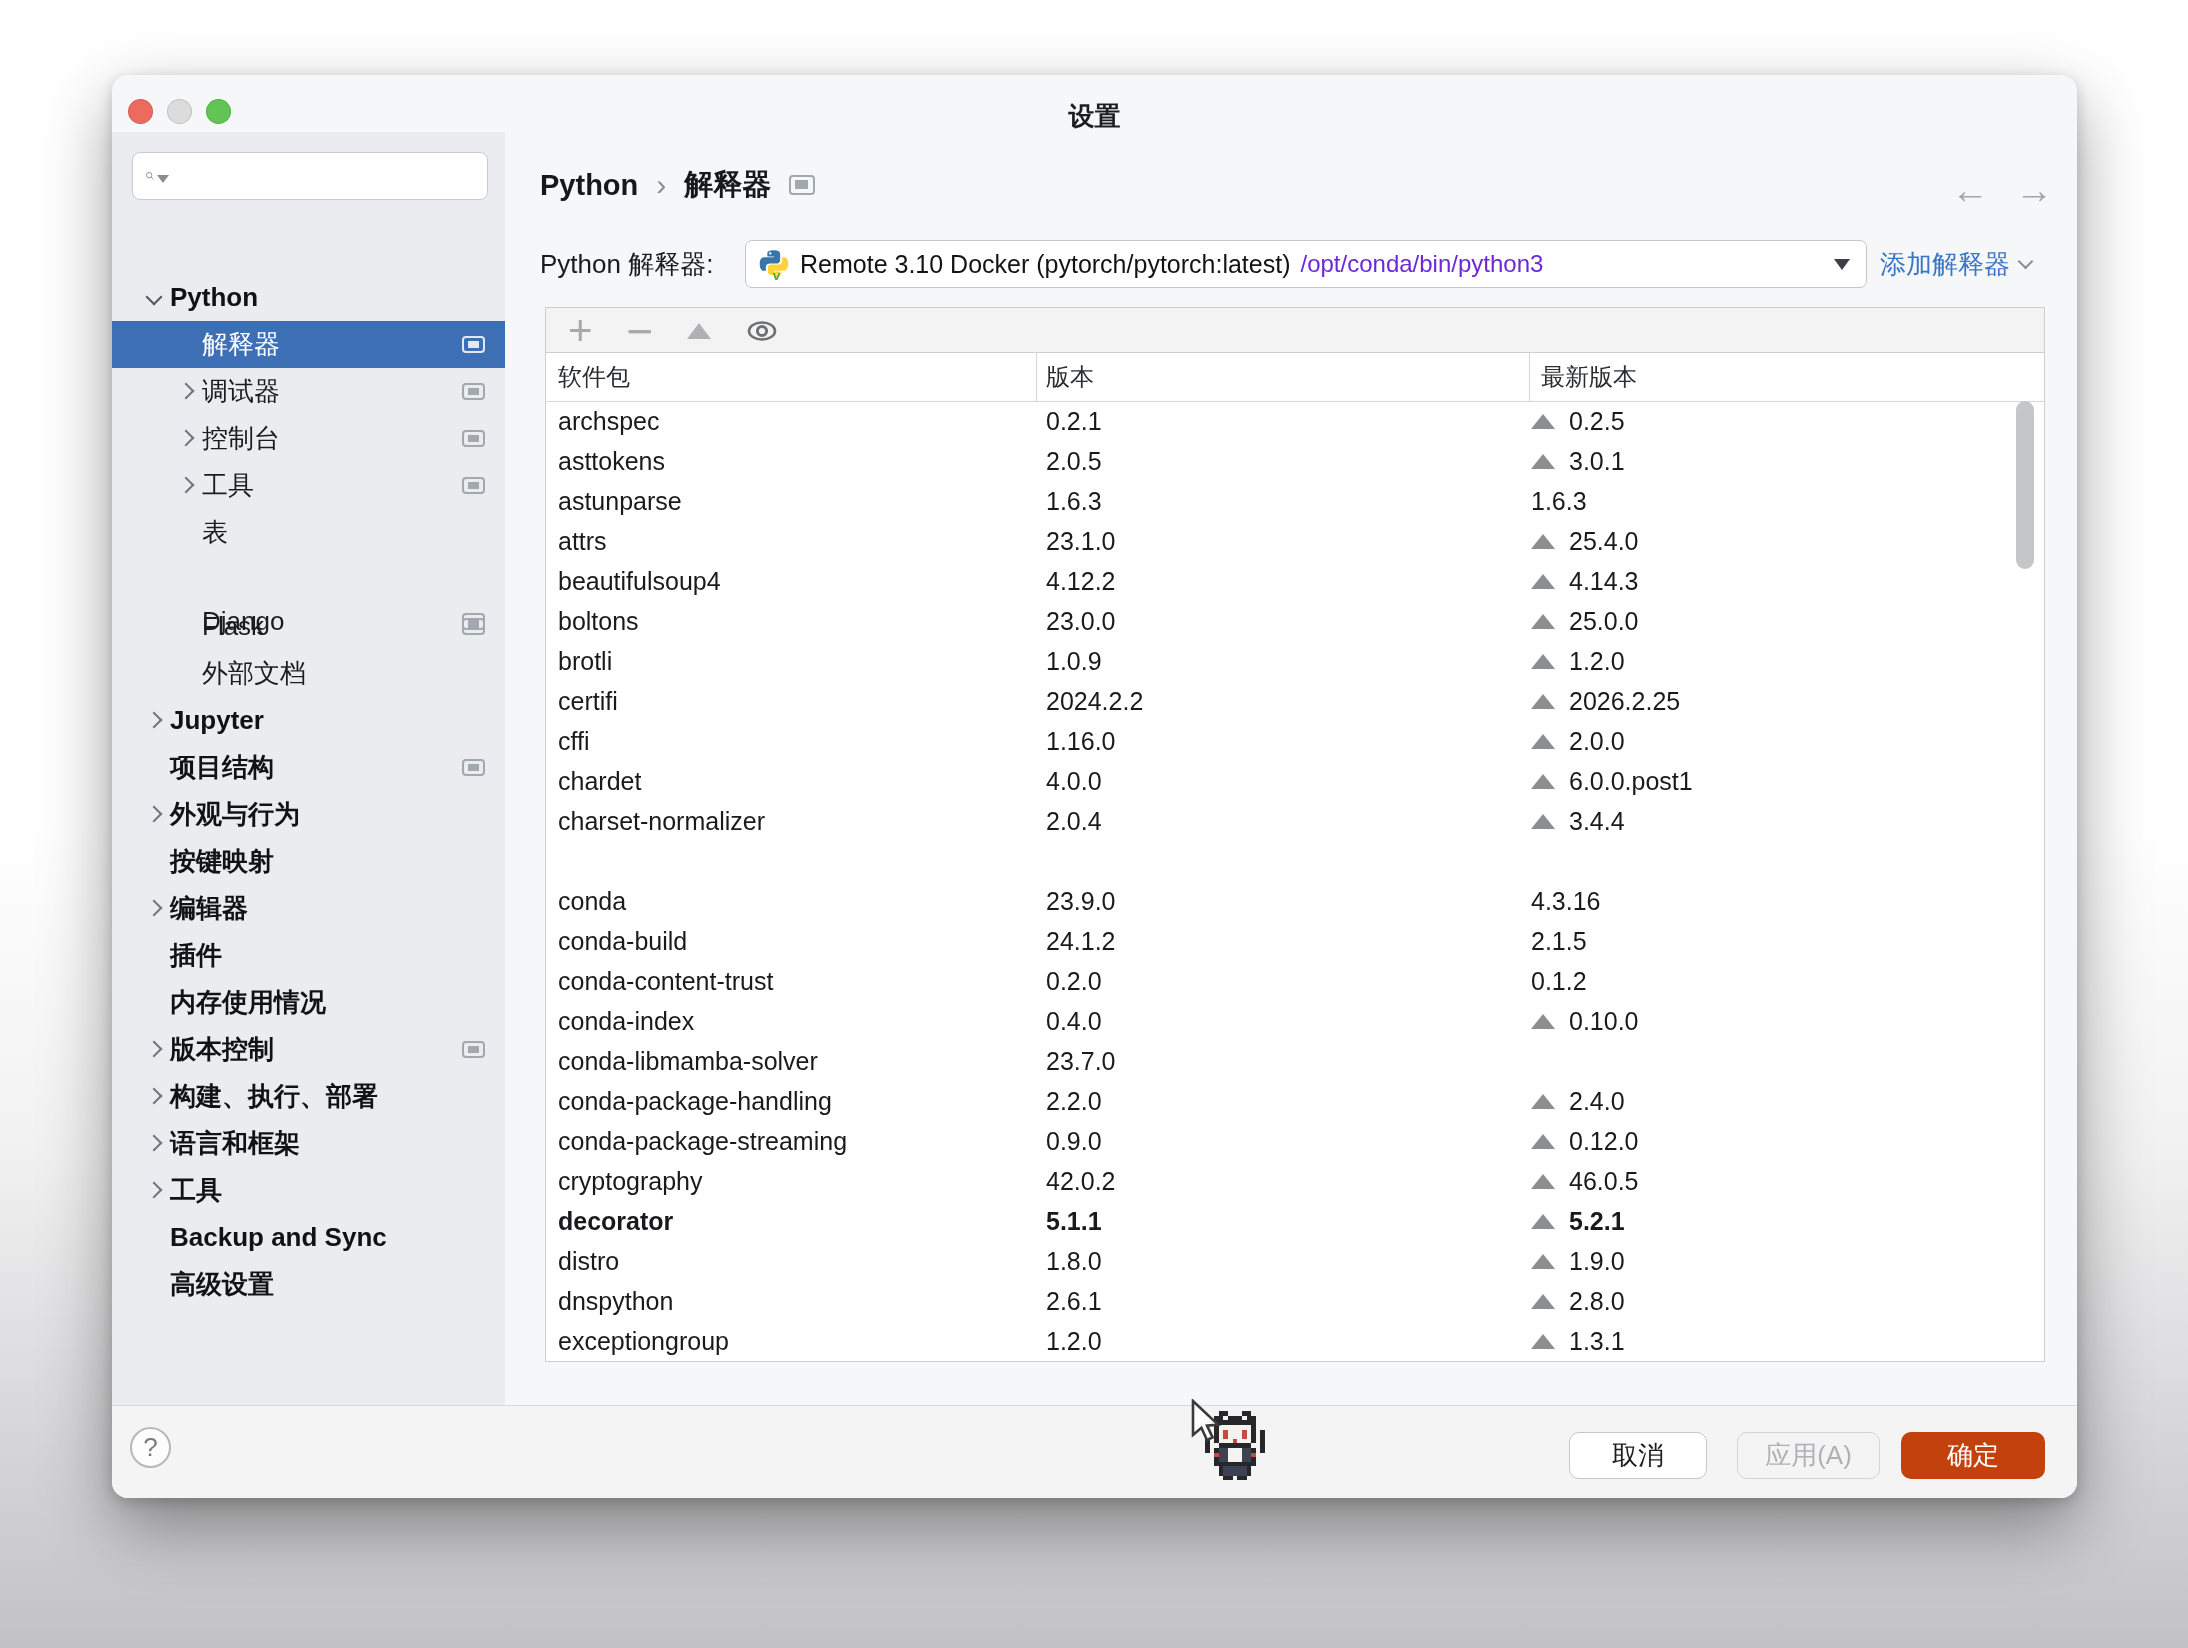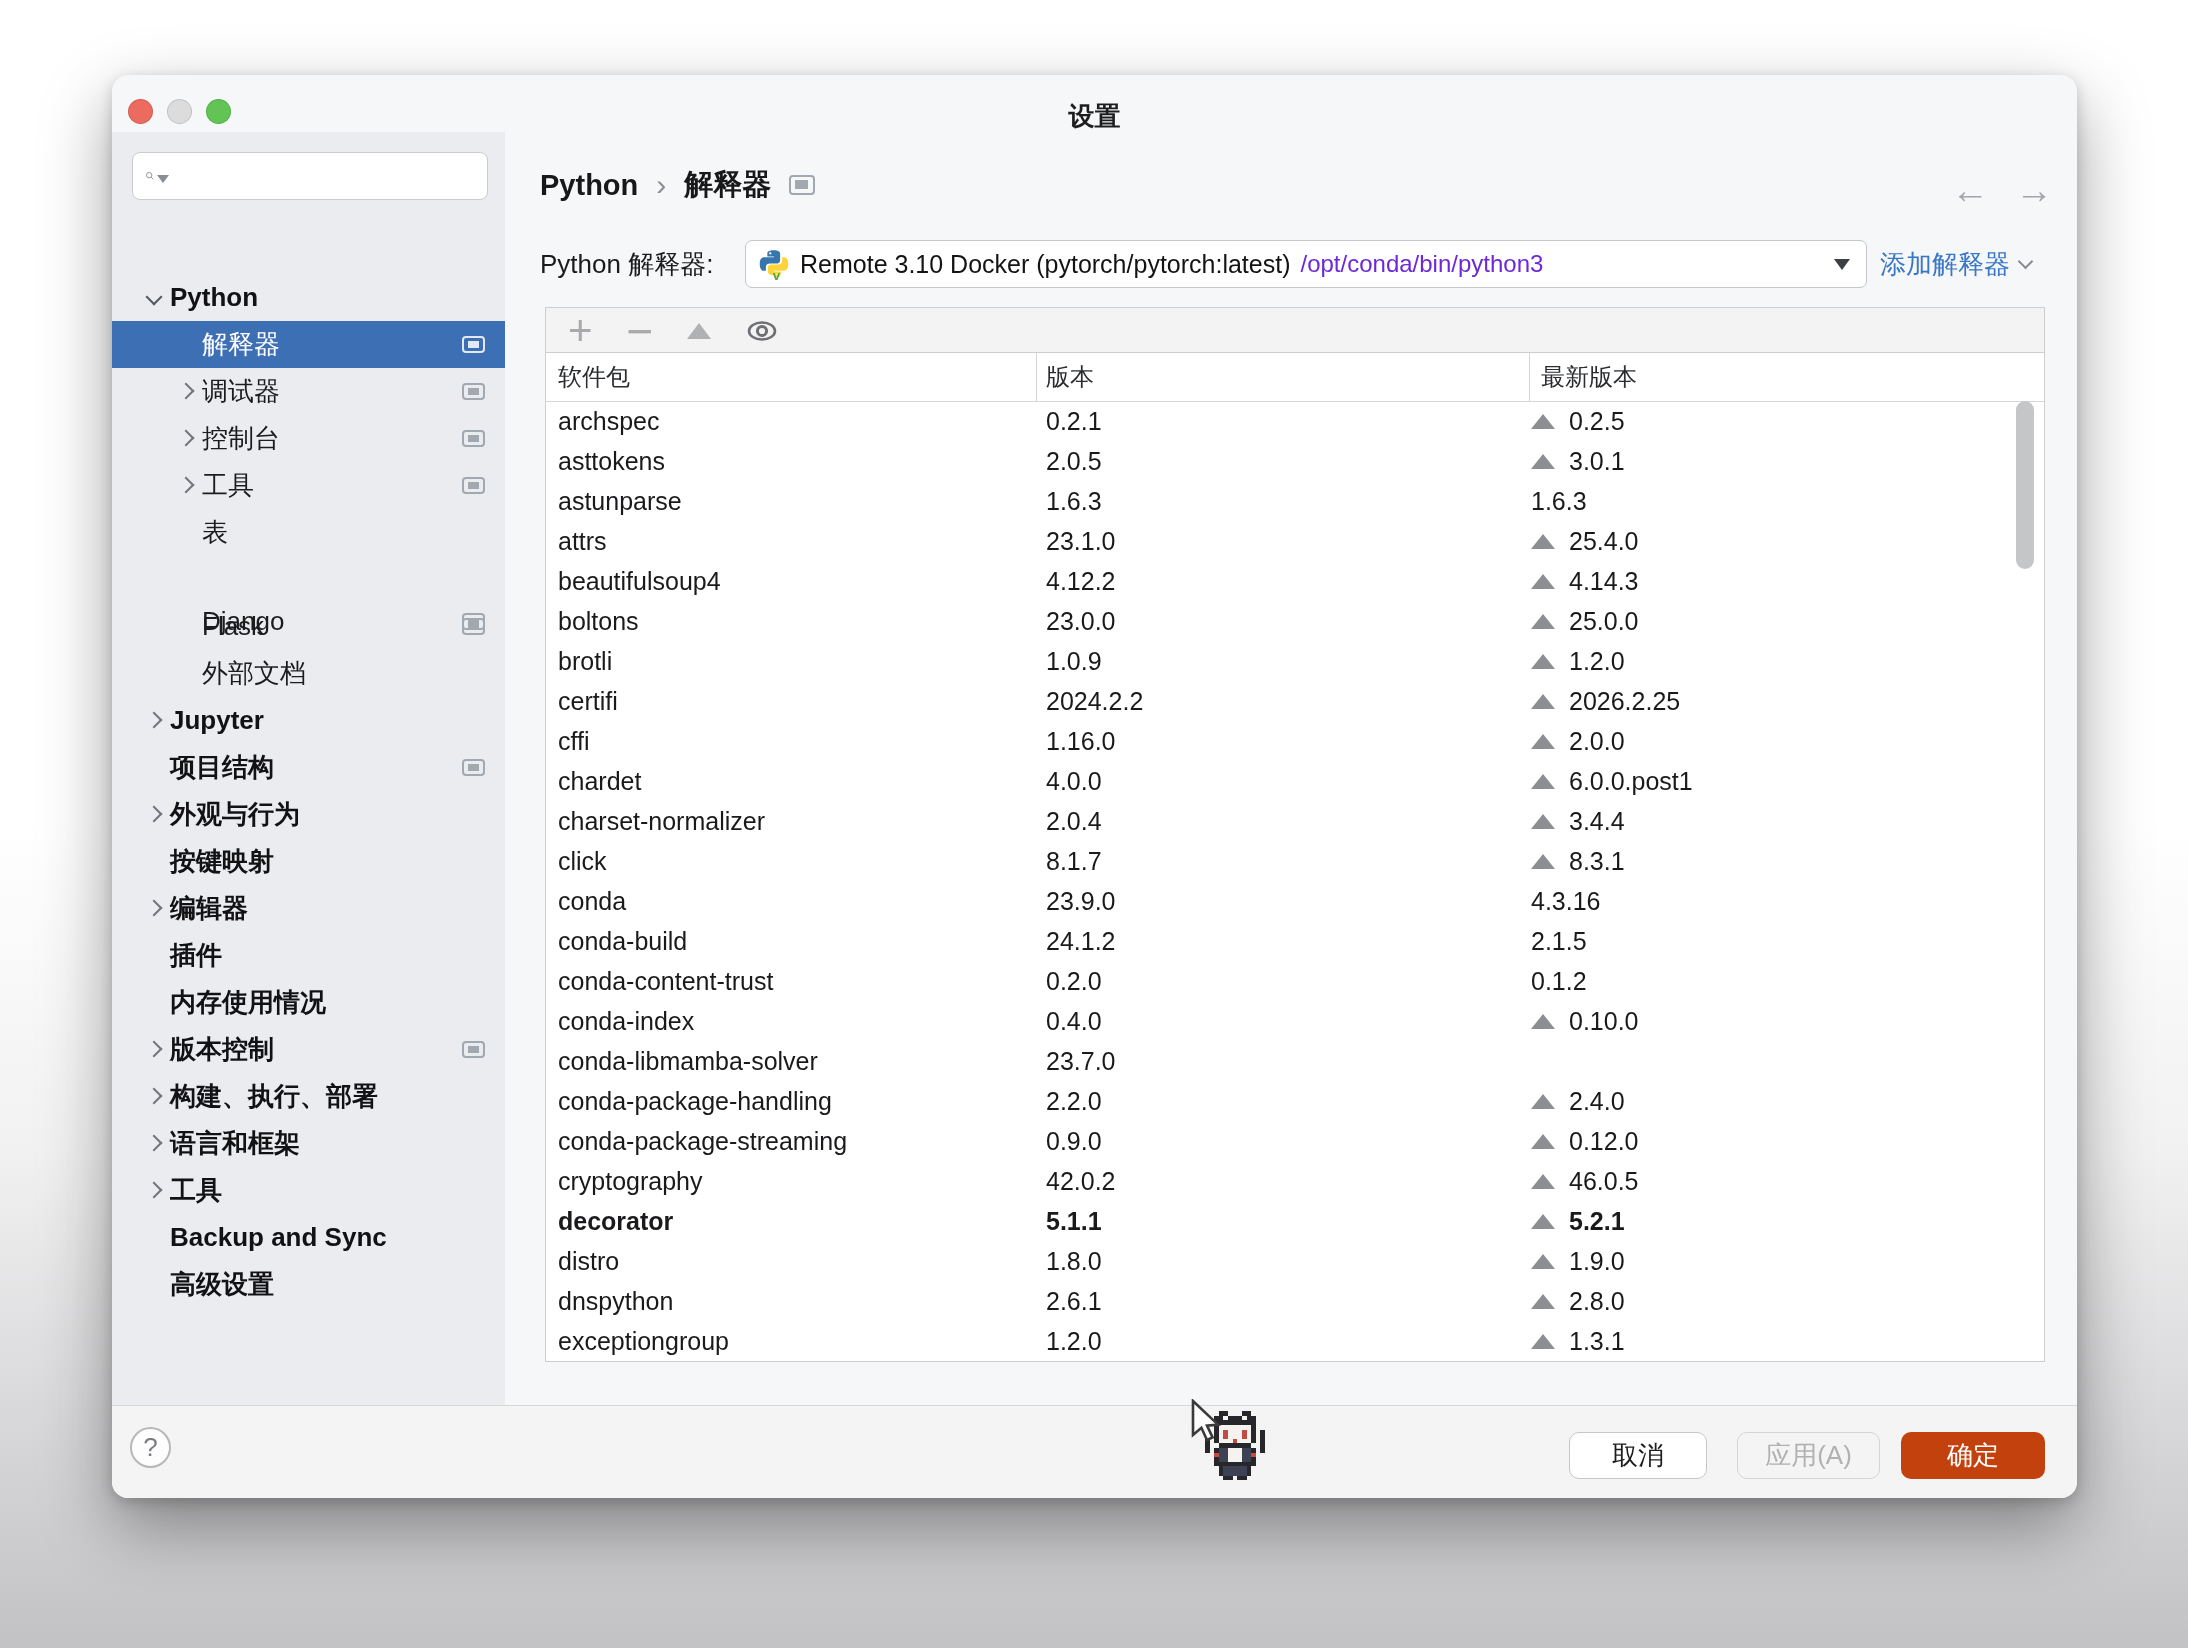--- a/index.html
+++ b/index.html
@@ -362,28 +362,20 @@
           <span class="up-arrow"></span>
           <span>6.0.0.post1</span>
         </span>
       </div>
       <div class="pkg-row" style="top: 448px;">
         <span class="cell c-name">charset-normalizer</span>
         <span class="cell c-ver">2.0.4</span>
         <span class="cell c-latest">
           <span class="up-arrow"></span>
           <span>3.4.4</span>
-        </span>
-      </div>
-      <div class="pkg-row" style="top: 488px;">
-        <span class="cell c-name">click</span>
-        <span class="cell c-ver">8.1.7</span>
-        <span class="cell c-latest">
-          <span class="up-arrow"></span>
-          <span>8.3.1</span>
         </span>
       </div>
       <div class="pkg-row" style="top: 528px;">
         <span class="cell c-name">conda</span>
         <span class="cell c-ver">23.9.0</span>
         <span class="cell c-latest">
           <span>4.3.16</span>
         </span>
       </div>
       <div class="pkg-row" style="top: 568px;">

